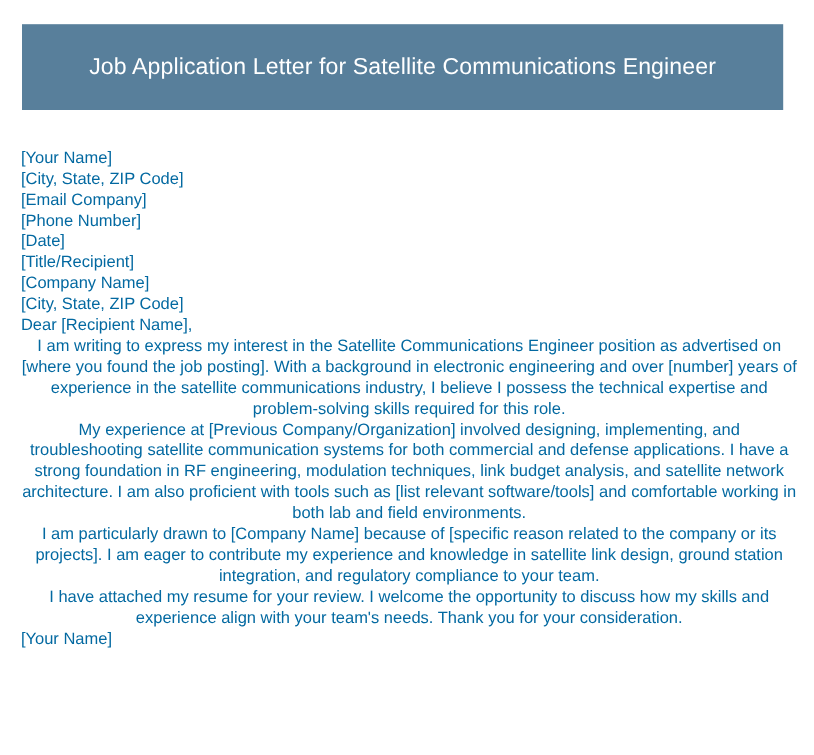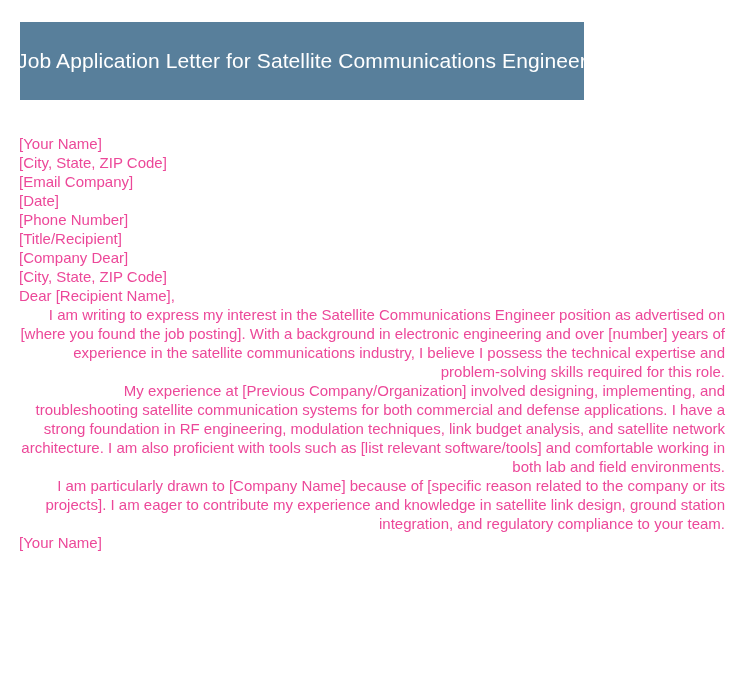--- a/index.html
+++ b/index.html
@@ -16,21 +16,21 @@
   .page {
     position: relative;
     width: 740px;
     height: 686px;
     background: #ffffff;
   }
   .header-band {
     position: absolute;
     left: 20px;
     top: 22px;
-    width: 564px;
+    width: 692px;
     height: 78px;
     background: #587f9b;
     display: flex;
     align-items: center;
     justify-content: center;
     box-sizing: border-box;
     padding: 0 24px;
   }
   .header-title {
     color: #ffffff;
@@ -39,62 +39,63 @@
     line-height: 1.2;
     text-align: center;
     letter-spacing: 0.1px;
     white-space: nowrap;
   }
   .letter-body {
     position: absolute;
     left: 19px;
     top: 134px;
     width: 706px;
-    color: #ec4899;
+    color: #0369a1;
     font-size: 15px;
     line-height: 19px;
   }
   .line {
     margin: 0;
     padding: 0;
   }
   .para {
     margin: 0;
     padding: 0;
-    text-align: right;
+    text-align: center;
   }
 </style>
 </head>
 <body>
 
 <div class="page">
 
   <div class="header-band">
     <div class="header-title">Job Application Letter for Satellite Communications Engineer</div>
   </div>
 
   <div class="letter-body">
 
     <div>
       <div class="line">[Your Name]</div>
       <div class="line">[City, State, ZIP Code]</div>
       <div class="line">[Email Company]</div>
+      <div class="line">[Phone Number]</div>
       <div class="line">[Date]</div>
-      <div class="line">[Phone Number]</div>
     </div>
 
     <div>
       <div class="line">[Title/Recipient]</div>
-      <div class="line">[Company Dear]</div>
+      <div class="line">[Company Name]</div>
       <div class="line">[City, State, ZIP Code]</div>
     </div>
 
     <div class="line">Dear [Recipient Name],</div>
 
     <div class="para">I am writing to express my interest in the Satellite Communications Engineer position as advertised on [where you found the job posting]. With a background in electronic engineering and over [number] years of experience in the satellite communications industry, I believe I possess the technical expertise and problem-solving skills required for this role.</div>
     <div class="para">My experience at [Previous Company/Organization] involved designing, implementing, and troubleshooting satellite communication systems for both commercial and defense applications. I have a strong foundation in RF engineering, modulation techniques, link budget analysis, and satellite network architecture. I am also proficient with tools such as [list relevant software/tools] and comfortable working in both lab and field environments.</div>
     <div class="para">I am particularly drawn to [Company Name] because of [specific reason related to the company or its projects]. I am eager to contribute my experience and knowledge in satellite link design, ground station integration, and regulatory compliance to your team.</div>
+    <div class="para">I have attached my resume for your review. I welcome the opportunity to discuss how my skills and experience align with your team's needs. Thank you for your consideration.</div>
 
     <div class="line">[Your Name]</div>
 
   </div>
 
 </div>
 
 </body></html>

